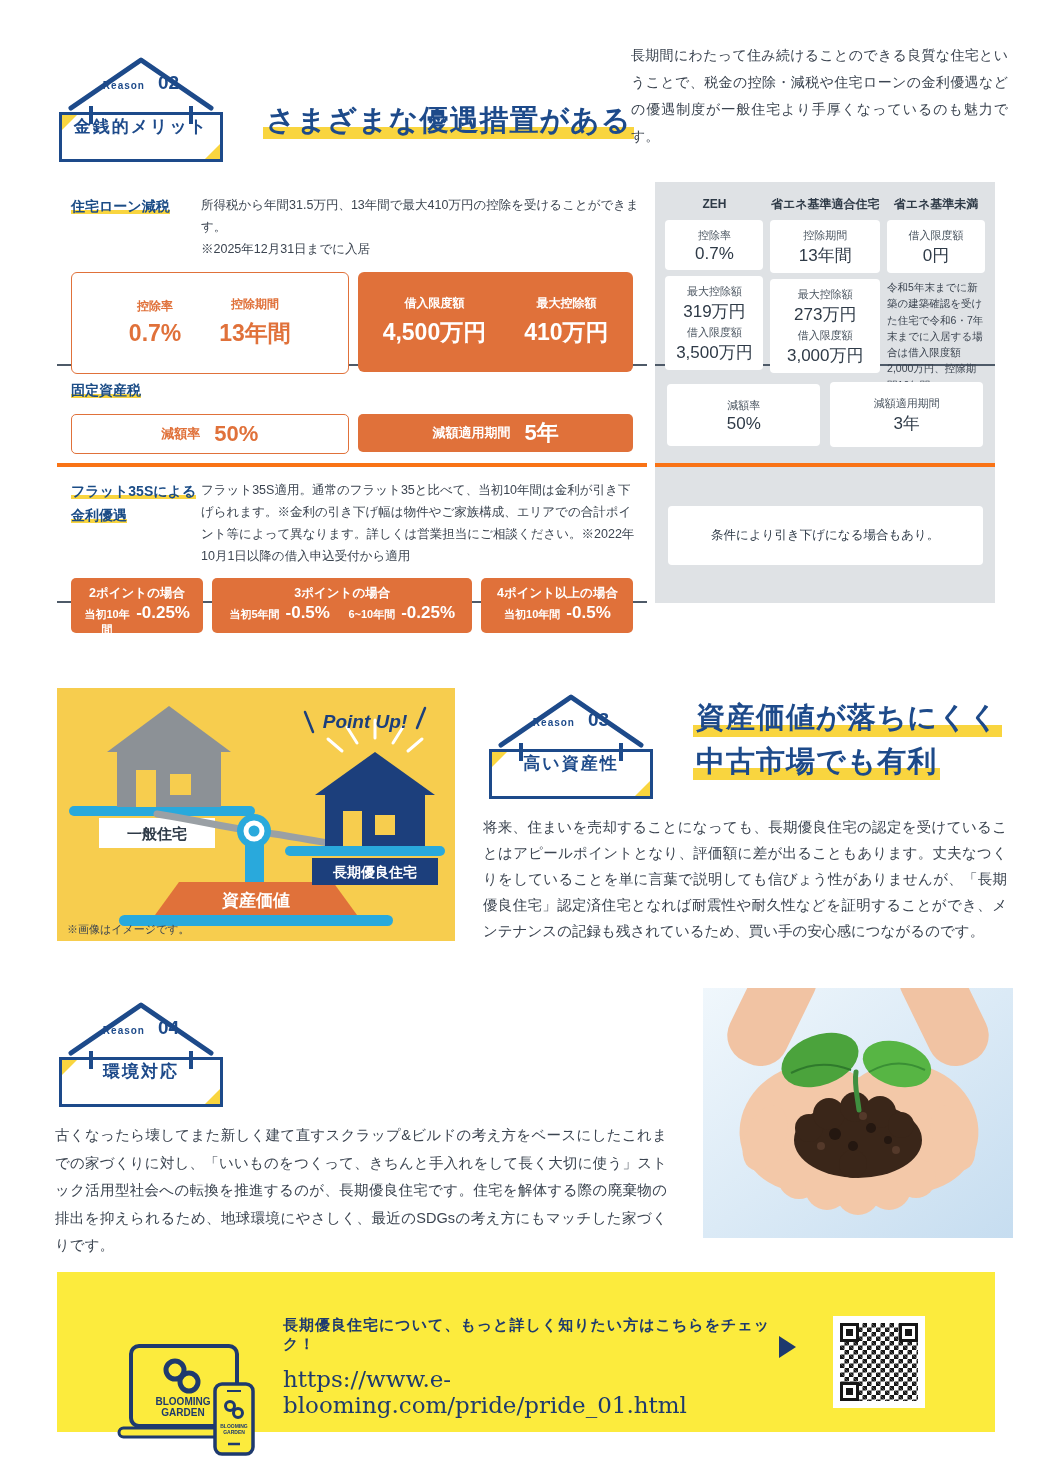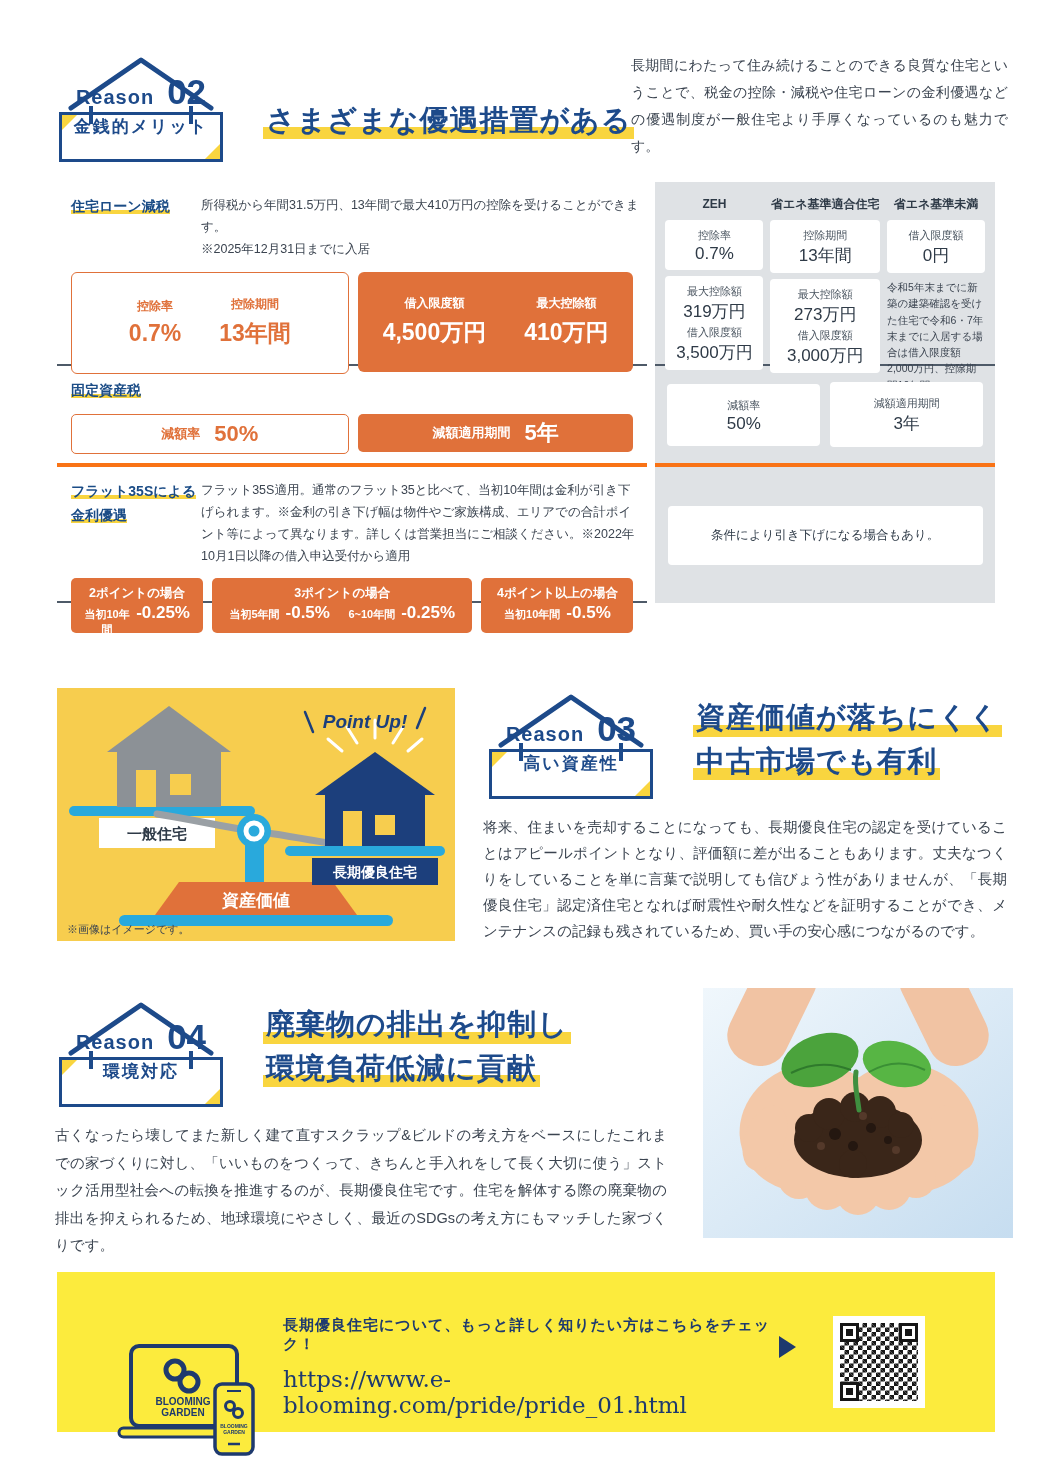--- a/index.html
+++ b/index.html
@@ -3,22 +3,22 @@
 <meta charset="utf-8">
 <style>
   html,body{margin:0;padding:0;background:#fff;}
   .page{position:relative;width:1054px;height:1481px;background:#fff;overflow:hidden;
         font-family:"Liberation Sans",sans-serif;color:#3b4450;}
 
   
   .badge{position:absolute;width:172px;}
   .badge svg{display:block;position:relative;z-index:2;}
   .badge .rtext{position:absolute;top:22px;left:0;width:100%;text-align:center;color:#1d4a8a;z-index:3;}
-  .badge .rword{font-weight:700;font-size:20px;letter-spacing:1px;}
-  .badge .rnum{font-weight:700;font-size:35px;margin-left:13px;}
+  .badge .rword{font-weight:700;font-size:10px;letter-spacing:1px;}
+  .badge .rnum{font-weight:700;font-size:19px;margin-left:13px;}
   .badge .bbox{position:relative;margin:-16px 4px 0 4px;height:44px;border:3px solid #1d4a8a;
                background:#fff;display:flex;align-items:flex-start;justify-content:center;overflow:hidden;z-index:1;}
   .badge .bbox::before{content:"";position:absolute;top:0;left:0;width:0;height:0;
                border-top:15px solid #f9d53f;border-right:15px solid transparent;}
   .badge .bbox::after{content:"";position:absolute;bottom:0;right:0;width:0;height:0;
                border-bottom:15px solid #f9d53f;border-left:15px solid transparent;}
   .badge .blabel{font-family:"DejaVu Serif",serif;font-weight:700;font-size:17px;color:#1d4a8a;letter-spacing:2px;}
 
   
   .mtitle{position:absolute;font-family:"DejaVu Serif",serif;font-weight:700;font-size:29px;
@@ -125,21 +125,21 @@
     <div class="rtext"><span class="rword">Reason</span><span class="rnum">02</span></div>
     <div class="bbox">
       <span class="blabel">金銭的メリット</span>
     </div>
   </div>
 
   <div class="mtitle" style="left:263px;top:55px;">
     <br>
     <span class="hl">さまざまな優遇措置がある</span>
   </div>
-  <div class="introtxt" style="left:631px;top:52px;width:377px;">長期間にわたって住み続けることのできる良質な住宅ということで、税金の控除・減税や住宅ローンの金利優遇などの優遇制度が一般住宅より手厚くなっているのも魅力です。</div>
+  <div class="introtxt" style="left:631px;top:42px;width:377px;">長期間にわたって住み続けることのできる良質な住宅ということで、税金の控除・減税や住宅ローンの金利優遇などの優遇制度が一般住宅より手厚くなっているのも魅力です。</div>
 
   <div class="cmp">
     <div class="cmp-body">
 
       <div class="col-l">
         <div class="lrow lrow1">
           <div class="rowhead">
             <div class="rlabel"><span class="hly">住宅ローン減税</span></div>
             <div class="rdesc">
               <div>所得税から年間31.5万円、13年間で最大410万円の控除を受けることができます。</div>
@@ -337,24 +337,20 @@
   <div class="badge" style="left:55px;top:995px;">
     <svg width="172" height="78" viewBox="0 0 172 78">
       <path d="M16,58 L86,10 L156,58" fill="none" stroke="#1d4a8a" stroke-width="5" stroke-linecap="round" stroke-linejoin="round"></path>
       <line x1="36" y1="56" x2="36" y2="74" stroke="#1d4a8a" stroke-width="4"></line>
       <line x1="136" y1="56" x2="136" y2="74" stroke="#1d4a8a" stroke-width="4"></line>
     </svg>
     <div class="rtext"><span class="rword">Reason</span><span class="rnum">04</span></div>
     <div class="bbox">
       <span class="blabel">環境対応</span>
     </div>
-  </div>
-  <div class="mtitle" style="left:263px;top:1003px;">
-    <span class="hl">廃棄物の排出を抑制し</span><br>
-    <span class="hl">環境負荷低減に貢献</span>
   </div>
 
   <div class="photo">
     <svg width="310" height="250" viewBox="0 0 310 250">
       <defs>
         <linearGradient id="bgph" x1="0" y1="0" x2="1" y2="1">
           <stop offset="0" stop-color="#f0f7fc"></stop>
             <stop offset="1" stop-color="#c6ddf0"></stop>
         </linearGradient>
       </defs>

